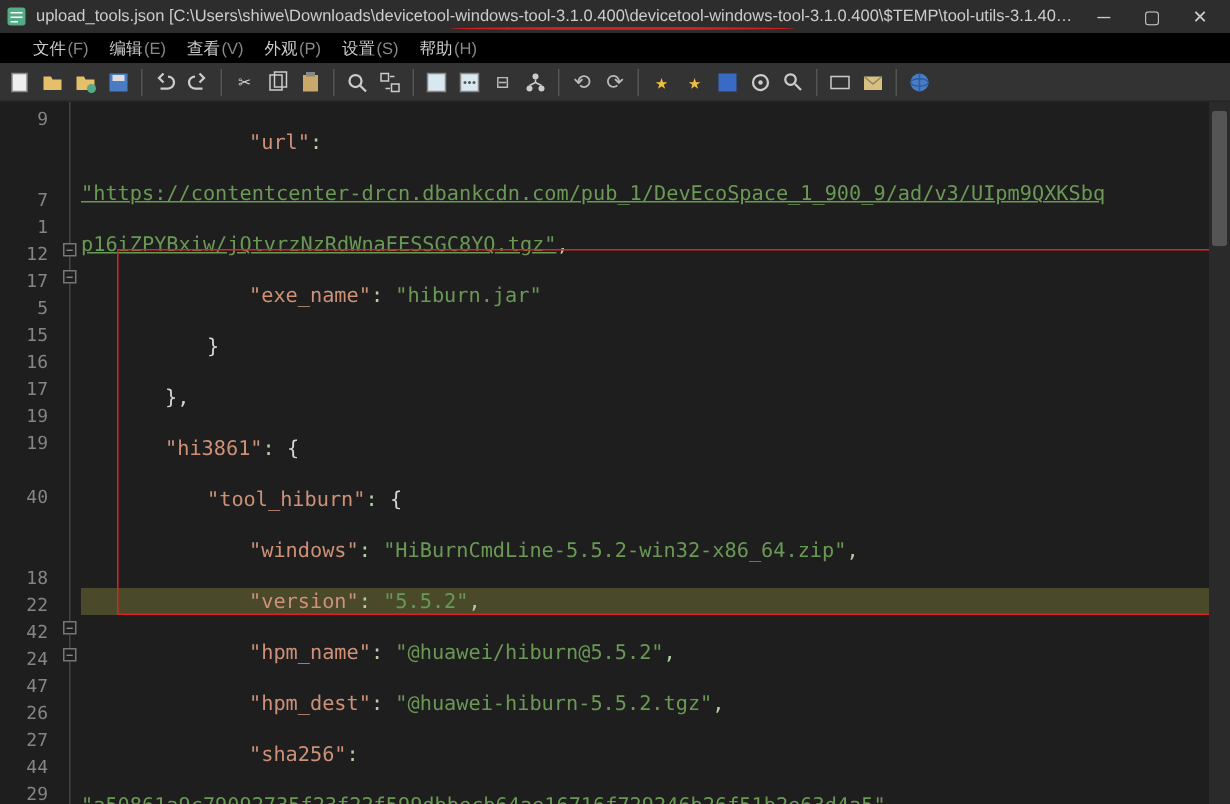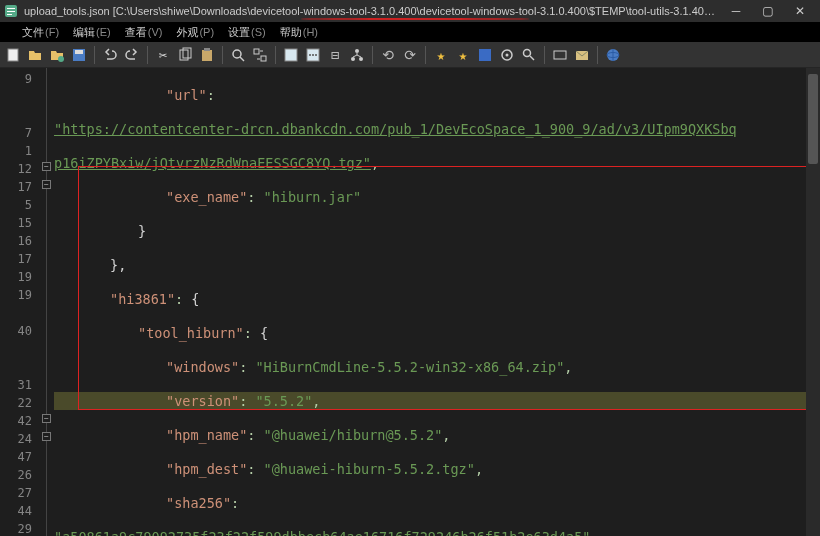--- a/index.html
+++ b/index.html
@@ -315,21 +315,21 @@
     <div class="ln">17</div>
     <div class="ln">5</div>
     <div class="ln">15</div>
     <div class="ln">16</div>
     <div class="ln">17</div>
     <div class="ln">19</div>
     <div class="ln">19</div>
     <div class="ln"></div>
     <div class="ln">40</div>
     <div class="ln tall"></div>
-    <div class="ln">31</div>
+    <div class="ln">18</div>
     <div class="ln">22</div>
     <div class="ln">42</div>
     <div class="ln">24</div>
     <div class="ln">47</div>
     <div class="ln">26</div>
     <div class="ln">27</div>
     <div class="ln">44</div>
     <div class="ln">29</div>
   </div>
   <div class="fold-col">

